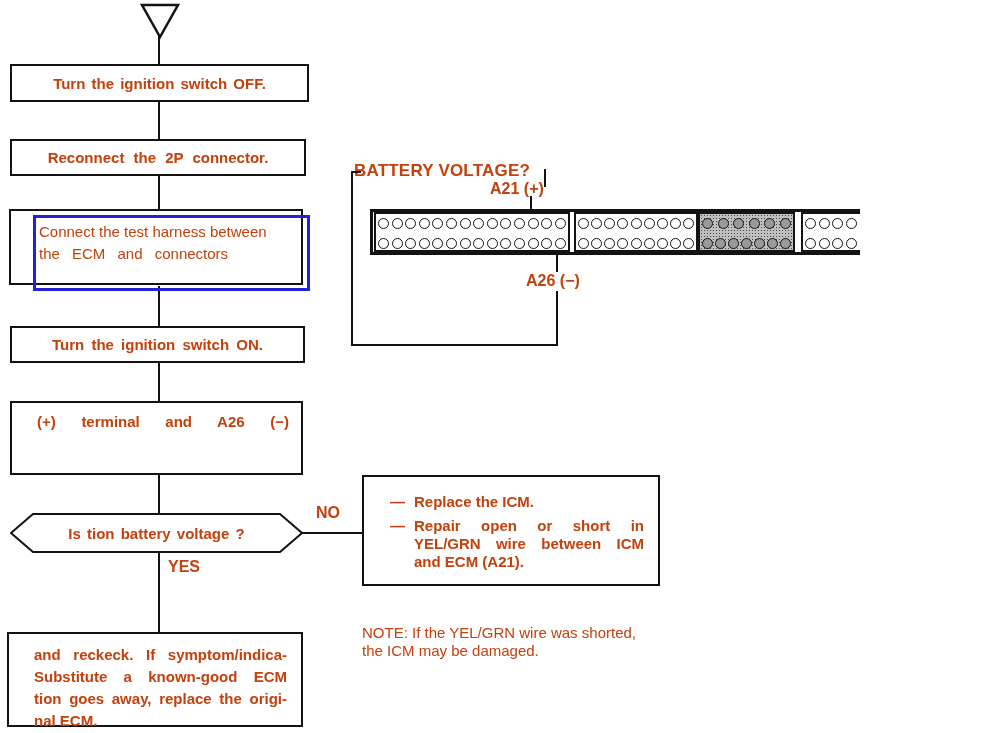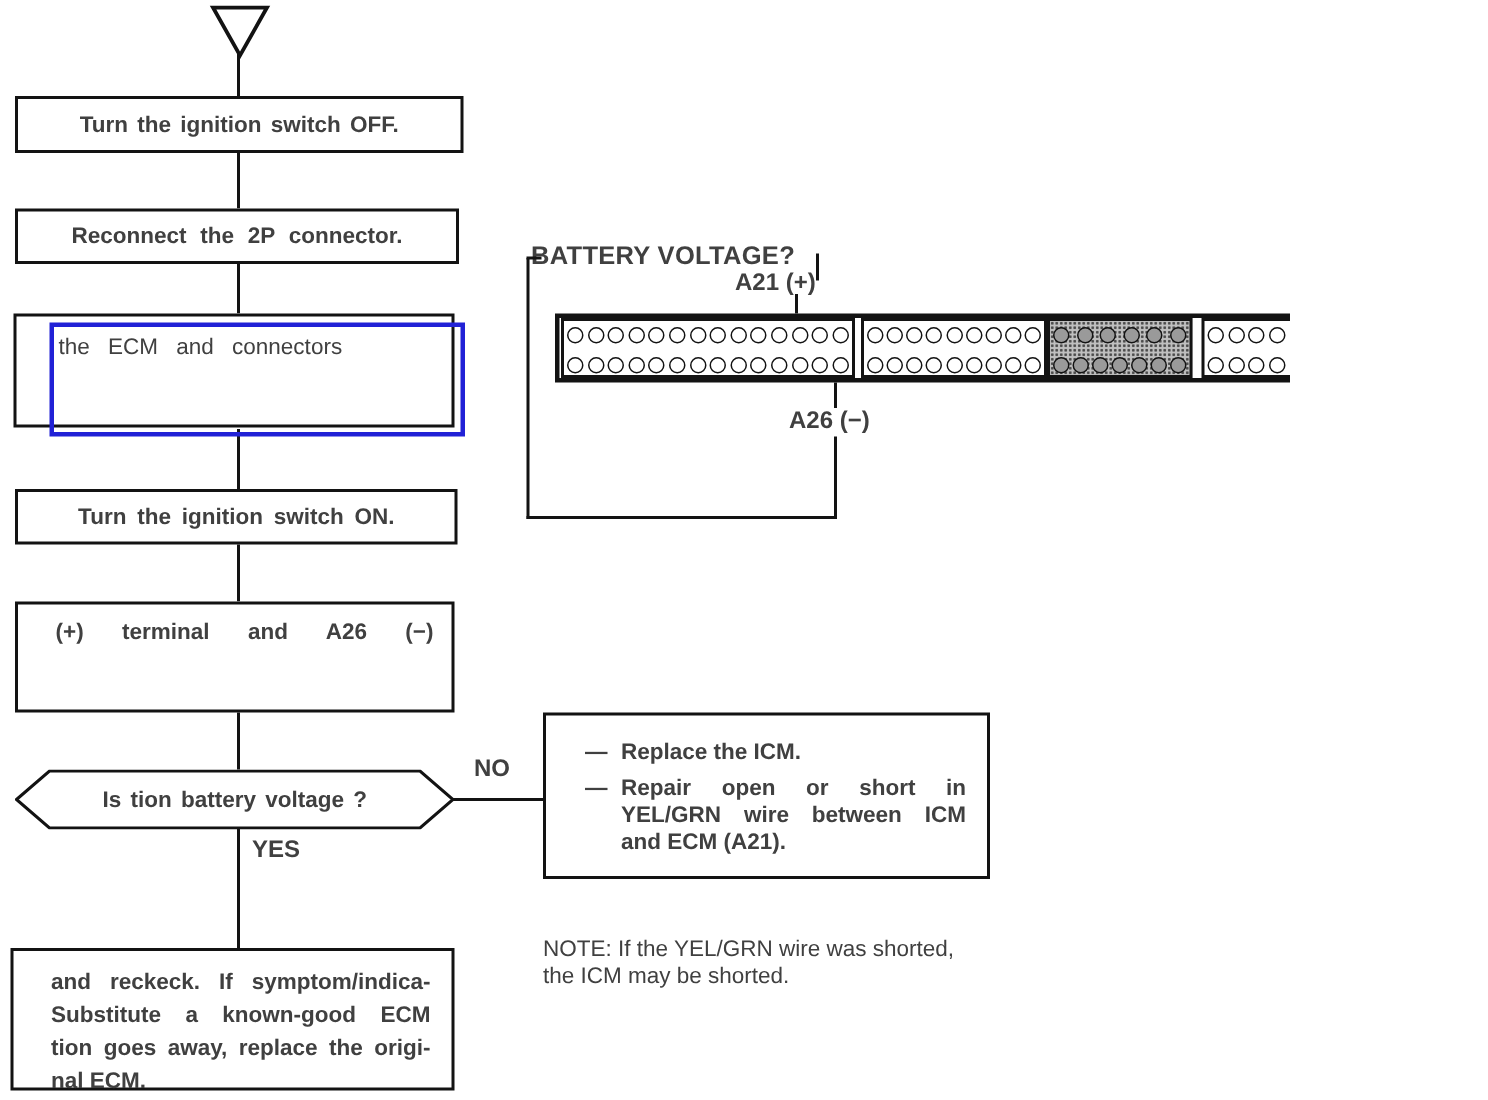--- a/index.html
+++ b/index.html
@@ -1,17 +1,17 @@
 <!DOCTYPE html>
 <html><head>
 <meta charset="utf-8">
 <style>
   * { box-sizing: border-box; margin: 0; padding: 0; }
   body { font-family: "Liberation Sans", sans-serif; background: #fff; }
-  #canvas { position: relative; width: 860px; height: 733px; background: #fff; color: #404040; overflow: hidden; }
+  #canvas { position: relative; width: 860px; height: 733px; background: #fff; color: #c2410c; overflow: hidden; }
   .abs { position: absolute; }
   .wire { position: absolute; background: #131313; }
   .box { position: absolute; border: 2px solid #131313; background: #fff; }
   .center { display: flex; align-items: center; justify-content: center; text-align: center; }
   .b { font-weight: bold; }
   .fs15 { font-size: 15px; }
   .fs16 { font-size: 16px; }
   .lh22 { line-height: 22px; }
   .jl { text-align: justify; text-align-last: justify; }
   .ws2 { word-spacing: 2px; }
@@ -62,20 +62,21 @@
   <div class="box center b fs15 ws2" style="left:10px; top:64px; width:299px; height:38px;">
     <span>Turn the ignition switch OFF.</span>
   </div>
 
   <div class="box center b fs15 ws5" style="left:10px; top:139px; width:296px; height:37px;">
     <span>Reconnect the 2P connector.</span>
   </div>
 
   <div class="box" style="left:9px; top:209px; width:294px; height:76px;"></div>
   <div class="hl-box" style="left: 33px; top: 215px; width: 277px; height: 76px; padding: 3px 4px 0px 3px; border-color: rgb(33, 33, 214);">
+    <div class="fs15 lh22">Connect the test harness between</div>
     <div class="fs15 lh22 ws8">the ECM and connectors</div>
   </div>
 
   <div class="box center b fs15 ws3" style="left:10px; top:326px; width:295px; height:37px;">
     <span>Turn the ignition switch ON.</span>
   </div>
 
   <div class="box b fs15 lh22" style="left:10px; top:401px; width:293px; height:74px; padding:8px 12px 0 25px;">
     <div class="jl">(+) terminal and A26 (−)</div>
   </div>
@@ -102,21 +103,21 @@
       <span class="alines">
         <div class="jl">Repair open or short in</div>
         <div class="jl">YEL/GRN wire between ICM</div>
         <div>and ECM (A21).</div>
       </span>
     </div>
   </div>
 
   <div class="abs fs15" style="left:362px; top:624px; width:330px; line-height:17.5px;">
     <div>NOTE: If the YEL/GRN wire was shorted,</div>
-    <div>the ICM may be shorted.</div>
+    <div>the ICM may be damaged.</div>
   </div>
 
   <div class="box b fs15 lh22" style="left:7px; top:632px; width:296px; height:95px; padding:10px 14px 0 25px;">
     <div class="jl">and reckeck. If symptom/indica-</div>
     <div class="jl">Substitute a known-good ECM</div>
     <div class="jl">tion goes away, replace the origi-</div>
     <div>nal ECM.</div>
   </div>
 
   <div class="label b" style="left:354px; top:161px; font-size:17px; letter-spacing:0.2px;">BATTERY VOLTAGE?</div>

